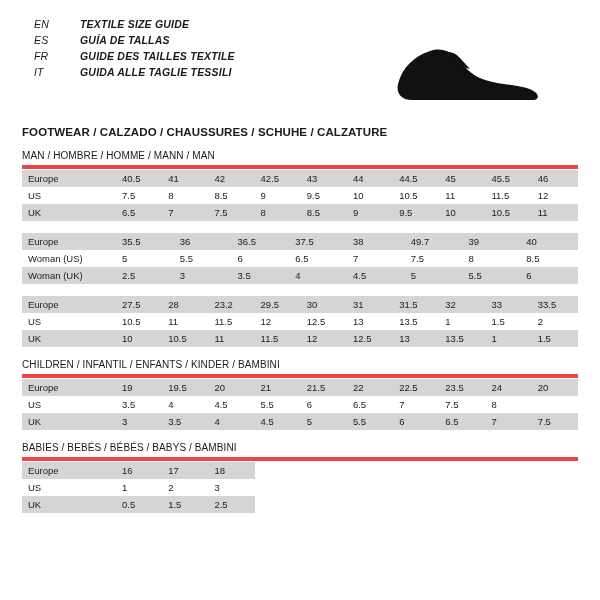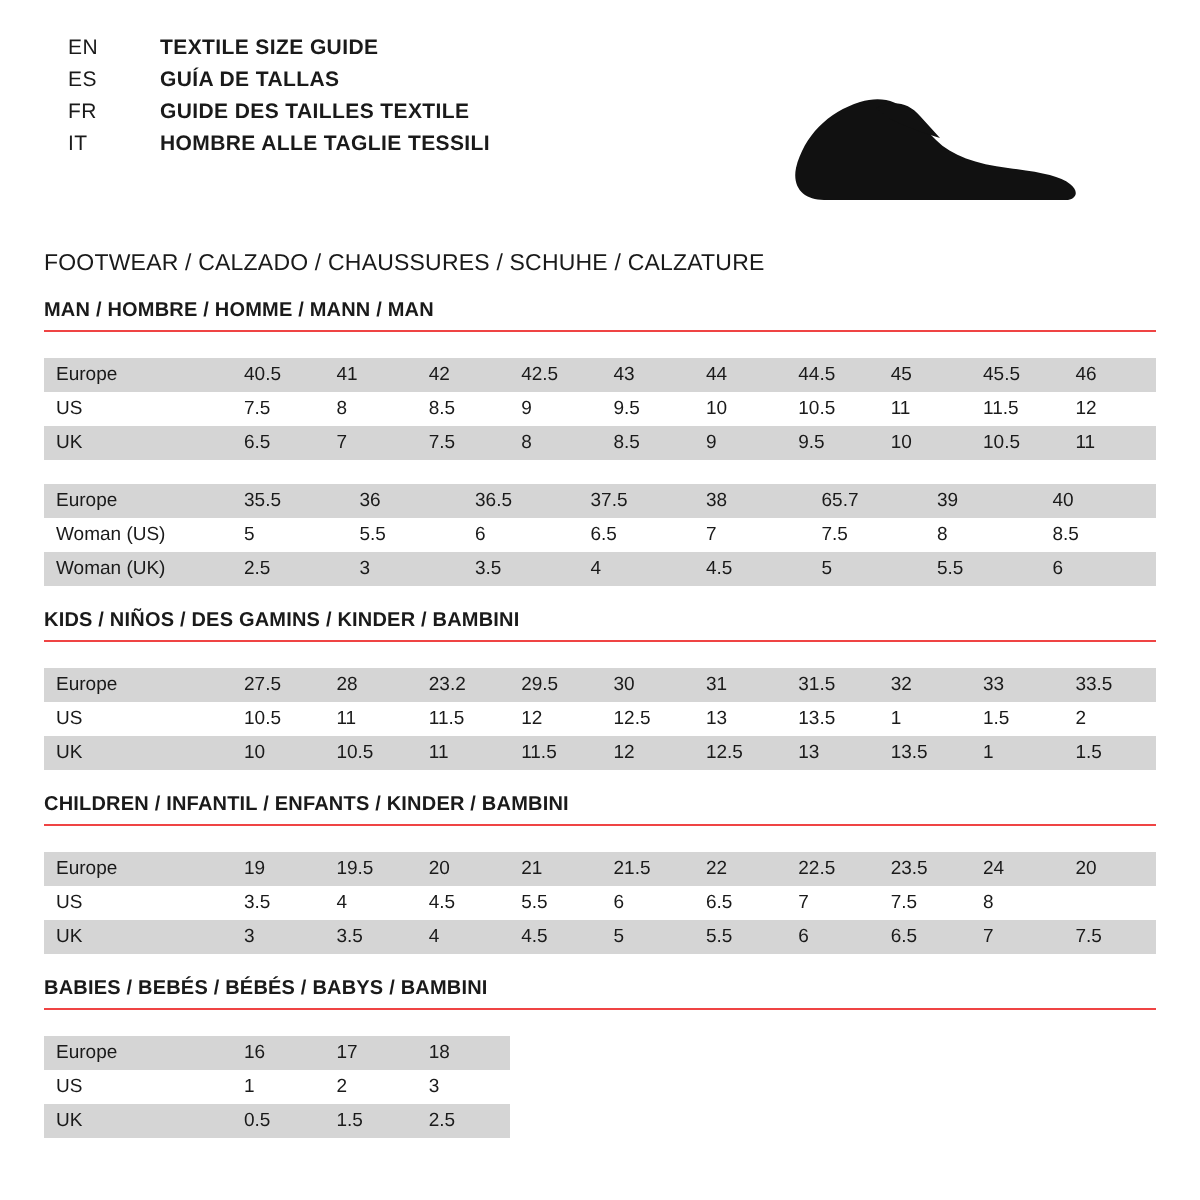--- a/index.html
+++ b/index.html
@@ -29,20 +29,21 @@
   }
   .lang-table {
     border-collapse: collapse;
     font-size: 10.5px;
     letter-spacing: 0.2px;
   }
   .lang-table td {
     padding: 2px 0 2px 12px;
     vertical-align: top;
     white-space: nowrap;
+    font-style: italic;
   }
   .lang-code {
     width: 34px;
     font-weight: normal;
     color: #1a1a1a;
   }
   .lang-text {
     font-weight: bold;
     color: #1a1a1a;
     margin-left: 28px;
@@ -50,40 +51,40 @@
   .shoe-art {
     position: absolute;
     right: 30px;
     top: 22px;
     width: 170px;
     height: 70px;
   }
 
   .section-title {
     font-size: 11.5px;
-    font-weight: normal;
+    font-weight: bold;
     margin: 6px 0 0 0;
     letter-spacing: 0.1px;
   }
   .footwear-title {
     margin-top: 18px;
     margin-bottom: 0;
   }
 
   
   .block {
     margin-top: 12px;
   }
   .block-head {
     font-size: 10px;
-    font-weight: bold;
+    font-weight: normal;
     letter-spacing: 0.1px;
     padding-bottom: 4px;
-    border-bottom: 1px solid #ef4444;
-    margin-bottom: 13px;
+    border-bottom: 4px solid #ef4444;
+    margin-bottom: 1px;
   }
   table.sizes {
     border-collapse: collapse;
     width: 100%;
     font-size: 9.5px;
     table-layout: fixed;
   }
   table.sizes td {
     padding: 3px 0 3px 6px;
     text-align: left;
@@ -118,21 +119,21 @@
         <tr>
           <td class="lang-code">ES</td>
           <td class="lang-text">GUÍA DE TALLAS</td>
         </tr>
         <tr>
           <td class="lang-code">FR</td>
           <td class="lang-text">GUIDE DES TAILLES TEXTILE</td>
         </tr>
         <tr>
           <td class="lang-code">IT</td>
-          <td class="lang-text">HOMBRE ALLE TAGLIE TESSILI</td>
+          <td class="lang-text">GUIDA ALLE TAGLIE TESSILI</td>
         </tr>
       </tbody>
     </table>
 
     <svg class="shoe-art" viewBox="0 0 170 70">
       <path d="M20 46 C24 30 36 18 52 13 C62 10 70 12 76 18 L90 32 C98 40 110 44 126 46 C142 48 152 50 157 54 C161 57 161 61 156 62 L34 62 C24 62 18 56 20 46 Z" fill="#111111"></path>
       <path d="M60 16 C68 12 76 13 82 20 L92 31 C85 29 74 25 66 21 Z" fill="#111111"></path>
       <path d="M22 56 L156 56" stroke="#ffffff" stroke-width="1.2" fill="none" opacity="0.0"></path>
     </svg>
   </div>
@@ -189,21 +190,21 @@
   <div class="block">
     <table class="sizes">
       <tbody>
         <tr class="shaded">
           <td class="rowlabel">Europe</td>
           <td>35.5</td>
           <td>36</td>
           <td>36.5</td>
           <td>37.5</td>
           <td>38</td>
-          <td>65.7</td>
+          <td>49.7</td>
           <td>39</td>
           <td>40</td>
         </tr>
         <tr>
           <td class="rowlabel">Woman (US)</td>
           <td>5</td>
           <td>5.5</td>
           <td>6</td>
           <td>6.5</td>
           <td>7</td>
@@ -220,21 +221,20 @@
           <td>4.5</td>
           <td>5</td>
           <td>5.5</td>
           <td>6</td>
         </tr>
       </tbody>
     </table>
   </div>
 
   <div class="block">
-    <div class="block-head">KIDS / NIÑOS / DES GAMINS / KINDER / BAMBINI</div>
     <table class="sizes">
       <tbody>
         <tr class="shaded">
           <td class="rowlabel">Europe</td>
           <td>27.5</td>
           <td>28</td>
           <td>23.2</td>
           <td>29.5</td>
           <td>30</td>
           <td>31</td>

